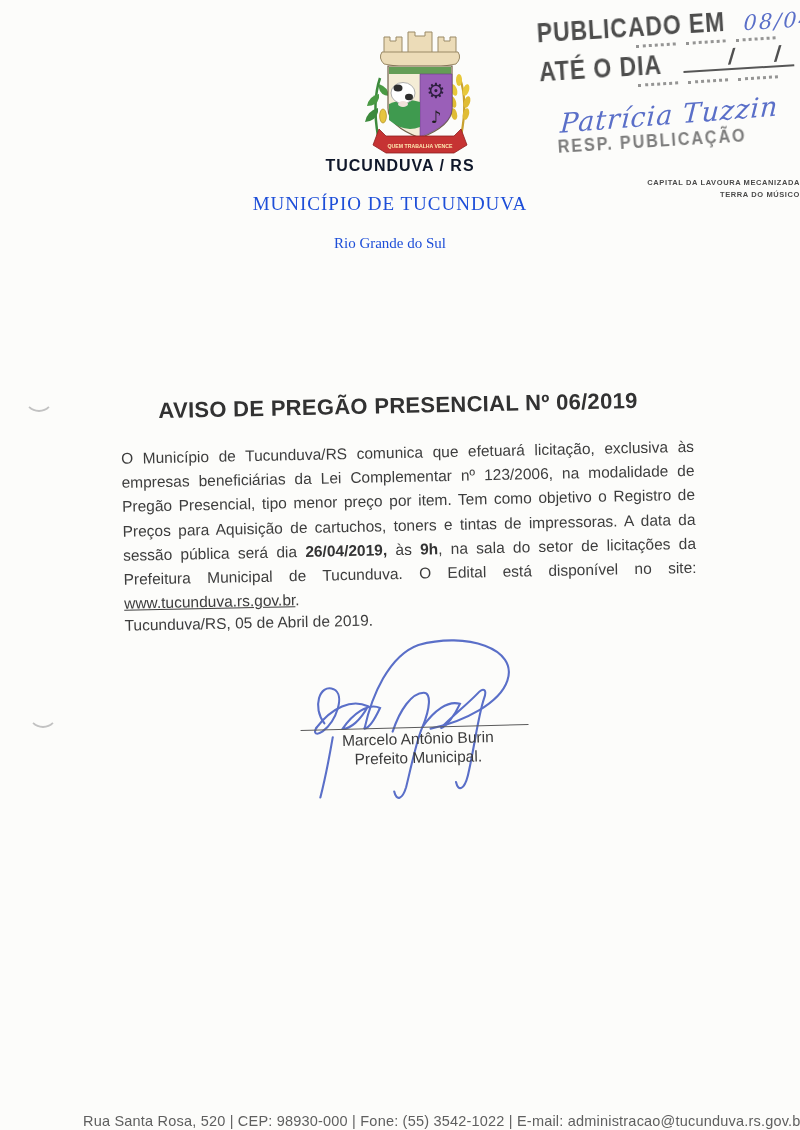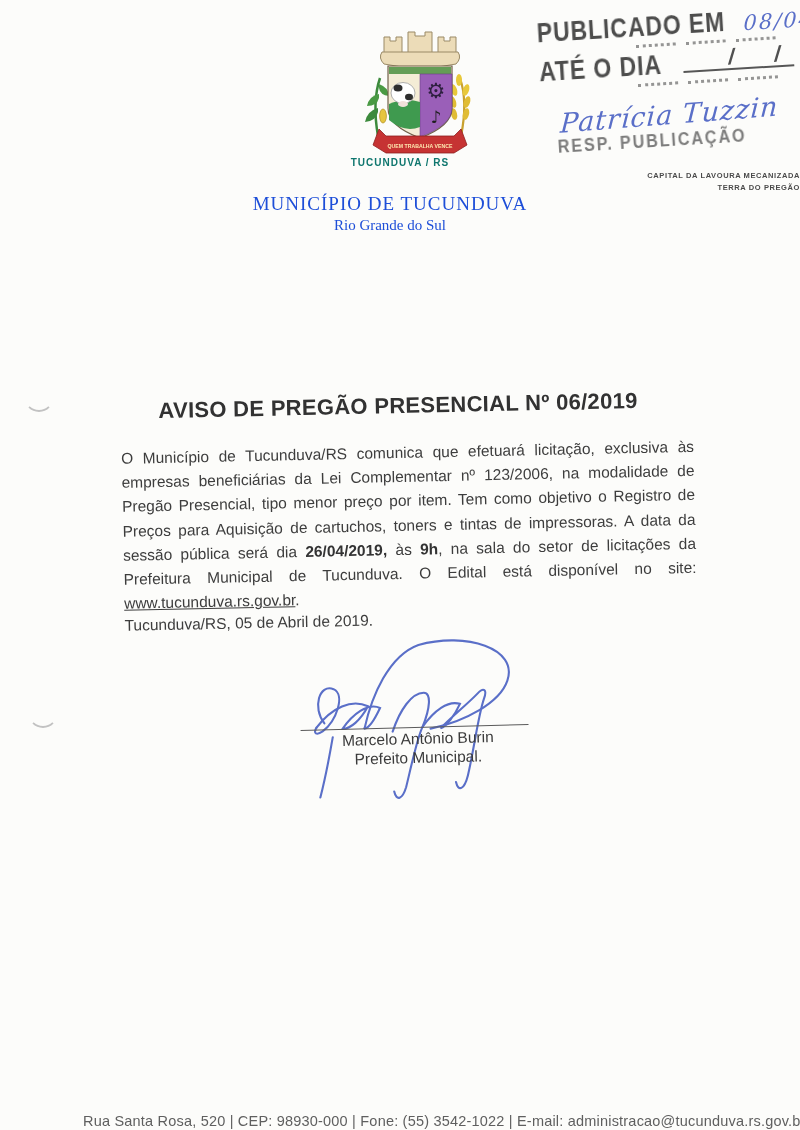--- a/index.html
+++ b/index.html
@@ -5,26 +5,26 @@
   * { margin:0; padding:0; box-sizing:border-box; }
   body { background:#e8e8e8; font-family:"Liberation Sans", sans-serif; }
   .page {
     position:relative; width:800px; height:1130px; margin:0 auto;
     background:#fcfcfa; overflow:hidden; color:#3f3f3f;
   }
 
   
   .crest { position:absolute; left:360px; top:24px; width:120px; height:135px; }
   .city-line { position:absolute; left:0; top:157px; width:800px; text-align:center; }
-  .city-name { font-size:10px; font-weight:bold; letter-spacing:1px; color:#0f766e; }
+  .city-name { font-size:16px; font-weight:bold; letter-spacing:1px; color:#0f172a; }
   .city-sub { font-size:7.5px; font-weight:bold; letter-spacing:0.6px; color:#4a4a4a; margin-top:3px;text-align:right; }
   .muni-line { position:absolute; left:0; top:193px; width:780px; text-align:center;
     font-family:"Liberation Serif", serif; color:#1d4ed8; }
   .muni-name { font-size:19px; letter-spacing:1px; }
-  .muni-state { font-size:15px; margin-top:2px; }
+  .muni-state { font-size:15px; margin-top:20px; }
 
   
   .stamp-block { position:absolute; left:540px; top:12px; width:255px; transform:rotate(-3.5deg); }
   .stamp-row { display:flex; align-items:baseline; }
   .stamp-word {
     font-weight:bold; font-size:25px; color:#353535; letter-spacing:1px;
     transform:scale(0.92,1.12); transform-origin:left bottom; opacity:0.88;
     filter:blur(0.3px); white-space:nowrap;
   }
   .hand { font-family:"DejaVu Serif", serif; font-style:italic; color:#5a6fc8; }
@@ -119,21 +119,21 @@
 
     <g>
       <path d="M26 112 L94 112 L101 105 L107 121 L94 129 L26 129 L13 121 L19 105 Z" fill="#c63333" stroke="#8e1f1f" stroke-width="0.8"></path>
       <text x="60" y="123.5" font-size="5.2" text-anchor="middle" fill="#ffe9b0" font-family="Liberation Sans, sans-serif" font-weight="bold">QUEM TRABALHA VENCE</text>
     </g>
   </svg>
 
   <div class="city-line">
     <div class="city-name">TUCUNDUVA / RS</div>
     <div class="city-sub">CAPITAL DA LAVOURA MECANIZADA</div>
-    <div class="city-sub">TERRA DO PREGÃO</div>
+    <div class="city-sub">TERRA DO MÚSICO</div>
   </div>
   <div class="muni-line">
     <div class="muni-name">MUNICÍPIO DE TUCUNDUVA</div>
     <div class="muni-state">Rio Grande do Sul</div>
   </div>
 
   <div class="stamp-block">
     <div class="stamp-row">
       <span class="stamp-word">PUBLICADO EM</span>
       <span class="hand stamp-date">08/04/19</span>

